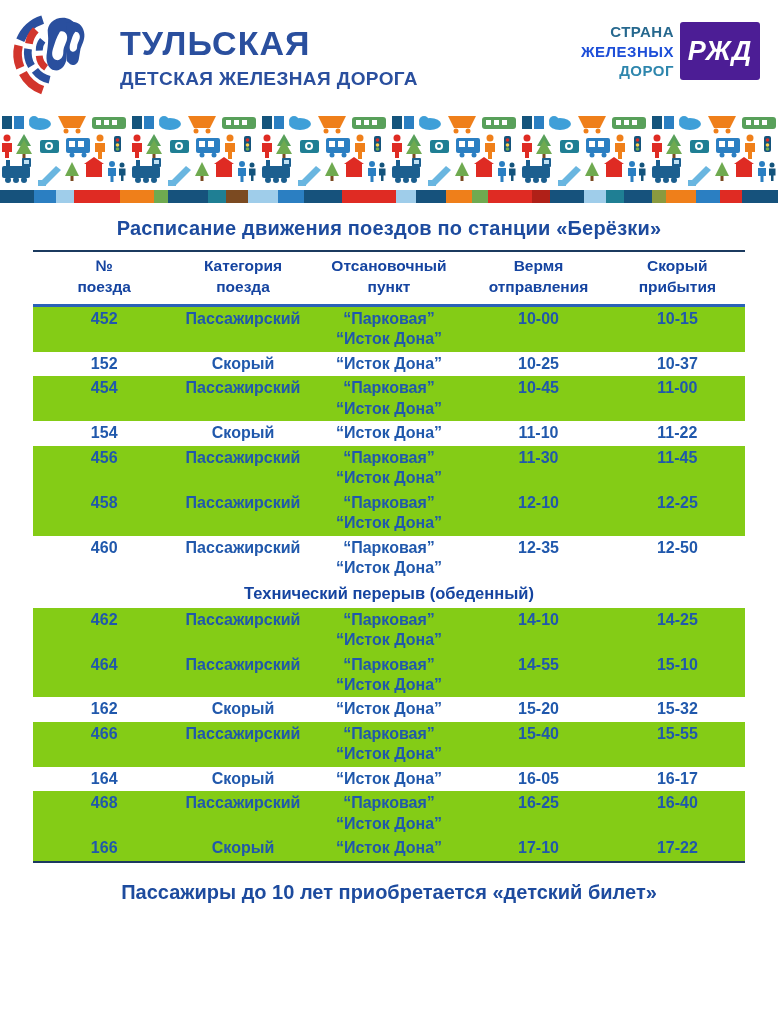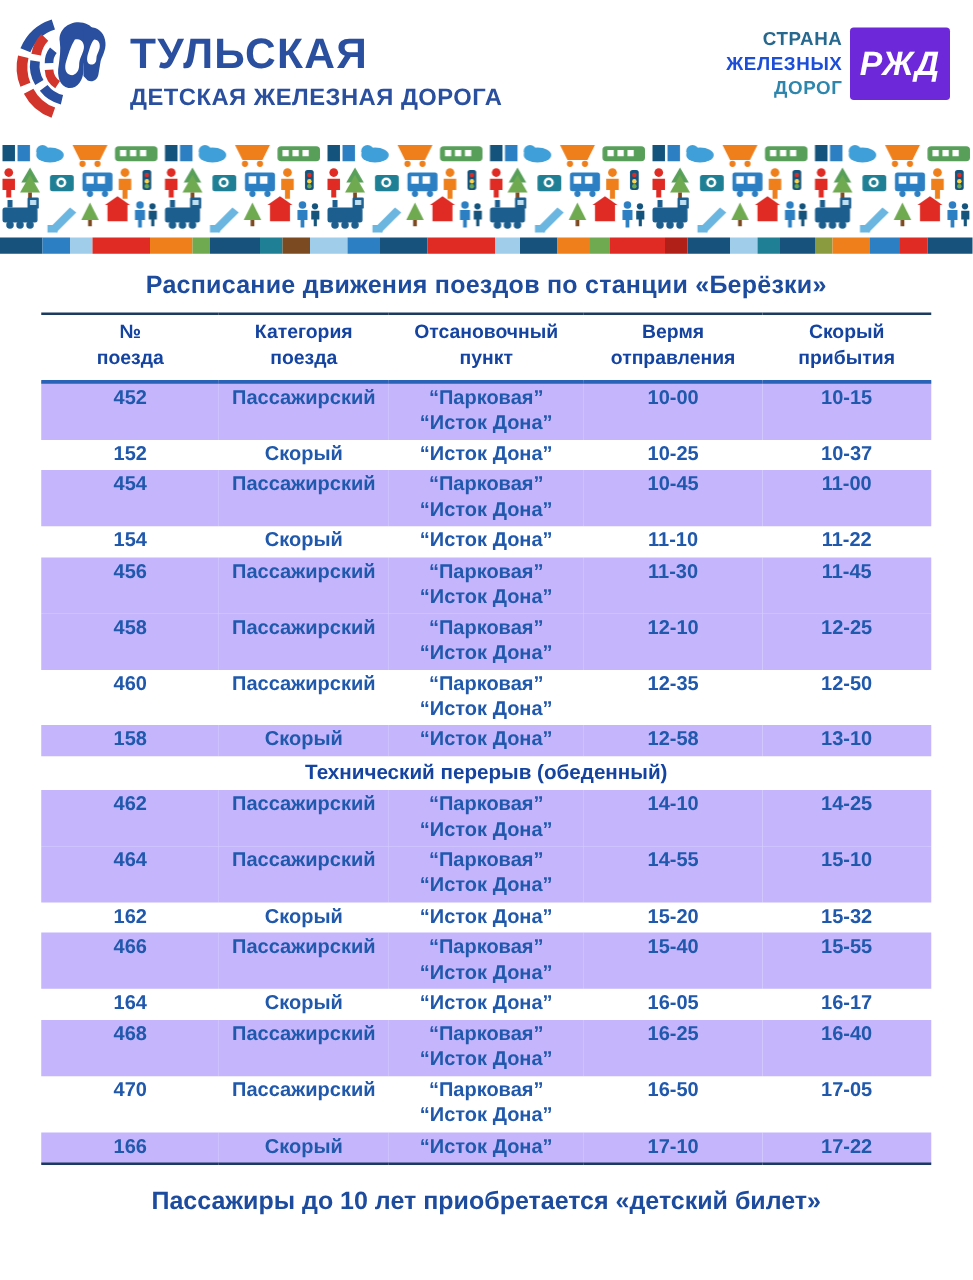--- a/index.html
+++ b/index.html
@@ -2,50 +2,50 @@
 <html><head>
 <meta charset="utf-8">
 <style>
   html,body{margin:0;padding:0;}
   body{
     width:778px;height:1024px;overflow:hidden;background:#ffffff;
     font-family:"Liberation Sans", sans-serif;
   }
   
   .header{display:flex;justify-content:space-between;align-items:flex-start;padding:8px 14px 0 10px;}
-  .brand-left{display:flex;align-items:center;gap:8px;}
+  .brand-left{display:flex;align-items:center;gap:24px;}
   .emblem{width:86px;height:92px;flex:0 0 auto;}
   .brand-text{padding-top:8px;}
   .brand-line1{font-size:34px;font-weight:700;color:#2a4f9e;letter-spacing:1px;line-height:1.05;}
   .brand-line2{font-size:19px;font-weight:700;color:#2a4f9e;letter-spacing:.4px;margin-top:7px;}
   .brand-right{display:flex;gap:6px;margin-top:14px;margin-right:4px;}
   .partner-text{text-align:right;font-weight:700;font-size:15px;line-height:1.3;letter-spacing:.5px;}
   .partner-l1{color:#26688e;display:block;}
   .partner-l2{color:#1d4ed8;display:block;}
   .partner-l3{color:#2e86ad;display:block;}
-  .rzd-box{width:80px;height:58px;background:#6d28d9;border-radius:3px;display:flex;align-items:center;justify-content:center;
+  .rzd-box{width:80px;height:58px;background:#4c1d95;border-radius:3px;display:flex;align-items:center;justify-content:center;
            color:#ffffff;font-style:italic;font-weight:700;font-size:27px;letter-spacing:1px;}
   
   .banner{margin-top:12px;}
   .banner svg{display:block;}
   .strip{display:flex;height:13px;width:778px;}
   .strip div{height:13px;}
   .strip div:last-child{flex:1 1 auto;}
   
   .title{margin-top:14px;text-align:center;font-size:20px;font-weight:700;color:#1d4b9e;letter-spacing:.2px;}
   
   table.schedule{width:712px;margin:10px auto 0;border-collapse:collapse;table-layout:fixed;
     border-top:2px solid #1b3a5f;border-bottom:2px solid #1b3a5f;}
   table.schedule col.c1{width:20%;} table.schedule col.c2{width:19%;}
   table.schedule col.c3{width:22%;} table.schedule col.c4{width:20%;}
   table.schedule col.c5{width:19%;}
   table.schedule thead tr{border-bottom:3px solid #2a62b8;}
   table.schedule th{padding:4px 0 6px;font-size:15.5px;font-weight:700;color:#1544a0;line-height:1.35;text-align:center;}
   table.schedule td{padding:2px 0 2px;font-size:16px;font-weight:700;color:#2058ac;text-align:center;vertical-align:top;line-height:1.28;}
-  table.schedule tr.shaded{background:#c4b5fd;}
+  table.schedule tr.shaded{background:#84cc16;}
   table.schedule td.stops-cell{white-space:pre-line;}
   table.schedule td.break-cell{font-size:16.5px;font-weight:700;color:#1544a0;padding:3px 0;}
   
   .footer{margin-top:14px;text-align:center;font-size:20px;font-weight:700;color:#1d4b9e;line-height:1.55;}
 </style>
 </head>
 <body>
 
 <div class="header">
   <div class="brand-left">
@@ -251,27 +251,20 @@
         <td>12-25</td>
       </tr>
       <tr>
         <td>460</td>
         <td>Пассажирский</td>
         <td class="stops-cell">“Парковая”
 “Исток Дона”</td>
         <td>12-35</td>
         <td>12-50</td>
       </tr>
-      <tr class="shaded">
-        <td>158</td>
-        <td>Скорый</td>
-        <td class="stops-cell">“Исток Дона”</td>
-        <td>12-58</td>
-        <td>13-10</td>
-      </tr>
       <tr>
         <td colspan="5" class="break-cell">Технический перерыв (обеденный)</td>
       </tr>
       <tr class="shaded">
         <td>462</td>
         <td>Пассажирский</td>
         <td class="stops-cell">“Парковая”
 “Исток Дона”</td>
         <td>14-10</td>
         <td>14-25</td>
@@ -307,28 +300,20 @@
         <td>16-17</td>
       </tr>
       <tr class="shaded">
         <td>468</td>
         <td>Пассажирский</td>
         <td class="stops-cell">“Парковая”
 “Исток Дона”</td>
         <td>16-25</td>
         <td>16-40</td>
       </tr>
-      <tr>
-        <td>470</td>
-        <td>Пассажирский</td>
-        <td class="stops-cell">“Парковая”
-“Исток Дона”</td>
-        <td>16-50</td>
-        <td>17-05</td>
-      </tr>
       <tr class="shaded">
         <td>166</td>
         <td>Скорый</td>
         <td class="stops-cell">“Исток Дона”</td>
         <td>17-10</td>
         <td>17-22</td>
       </tr>
     </tbody>
 </table>
 

